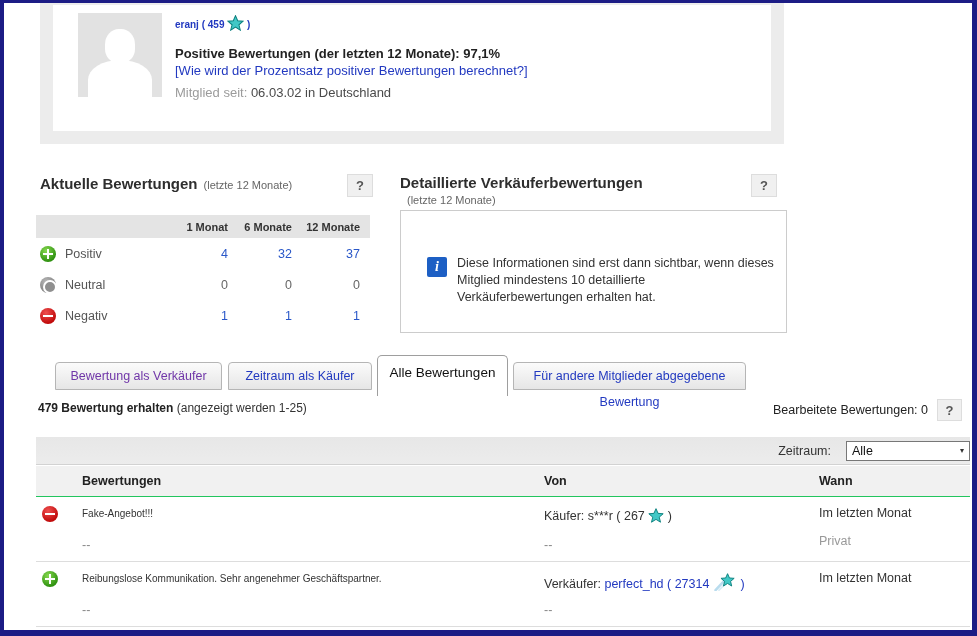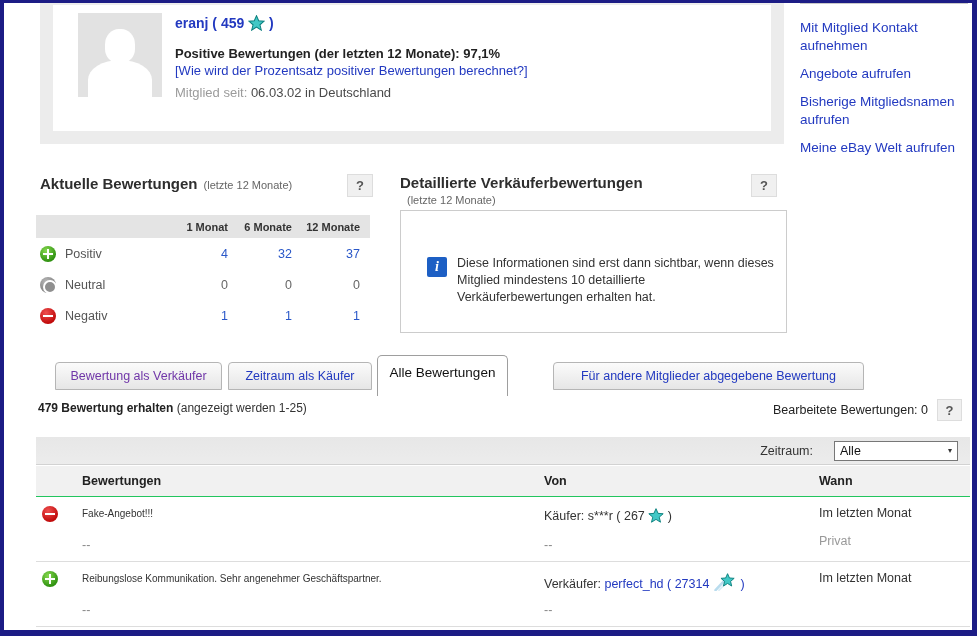--- a/index.html
+++ b/index.html
@@ -13,21 +13,21 @@
   .lnk { color:#2239c0; cursor:pointer; }
 
   
   .card {
     position:absolute; left:36px; top:0; width:744px; height:141px;
     background:#fff; border:solid #ececec; border-width:2px 13px 13px 13px;
   }
   .avatar { position:absolute; left:25px; top:8px; width:84px; height:84px; background:#e2e2e2; overflow:hidden; }
   .avatar .head { position:absolute; left:27px; top:16px; width:30px; height:34px; background:#fff; border-radius:46% 46% 42% 42%; }
   .avatar .body { position:absolute; left:10px; top:47px; width:64px; height:40px; background:#fff; border-radius:50% 50% 8% 8%; }
-  .user-line { position:absolute; left:122px; top:10px; font-size:14px; font-weight:bold; color:#2239c0; }
+  .user-line { position:absolute; left:122px; top:10px; font-size:10px; font-weight:bold; color:#2239c0; }
   .user-line .score { font-weight:bold; }
   .pos-line { position:absolute; left:122px; top:41px; font-size:13px; font-weight:bold; color:#222; }
   .pct-link { position:absolute; left:122px; top:58px; font-size:13px; }
   .member-line { position:absolute; left:122px; top:80px; font-size:13px; color:#9b9b9b; }
   .member-line .val { color:#4a4a4a; }
 
   
   .quick-links { position:absolute; left:796px; top:0; width:168px; border-top:1px solid #c9c9c9; padding-top:15px; }
   .quick-links a { display:block; font-size:13.5px; line-height:18px; margin-bottom:10px; color:#2239c0; }
 
@@ -68,37 +68,37 @@
             text-align:center; line-height:20px; }
   .info-text { position:absolute; left:56px; top:44px; width:320px; font-size:12.5px; color:#333; line-height:17px; }
 
   
   .tab {
     position:absolute; top:359px; height:28px; text-align:center; font-size:12.5px; line-height:26px;
     background:linear-gradient(#fbfbfb,#e6e6e6); border:1px solid #b5b5b5; border-radius:4px 4px 0 0; cursor:pointer;
   }
   .tab.t1 { left:51px; width:167px; color:#7036a8; }
   .tab.t2 { left:224px; width:144px; color:#2239c0; }
-  .tab.t4 { left:509px; width:311px; color:#2239c0;margin-left:40px; }
+  .tab.t4 { left:509px; width:233px; color:#2239c0; }
   .tab.active {
     left:373px; width:131px; top:352px; height:41px; background:#fff; color:#111;
     border:1px solid #9e9e9e; border-bottom:none; border-radius:5px 5px 0 0; font-size:13.5px; line-height:34px; z-index:3;
   }
 
   
   .received { position:absolute; left:34px; top:398px; font-size:12px; color:#222; }
   .received b { font-weight:bold; }
   .received .note { color:#333; font-weight:normal; }
   .edited { position:absolute; right:44px; top:400px; font-size:12.5px; color:#222; }
   .qbtn.q3 { right:10px; top:396px; width:25px; height:22px; }
 
   
   .filter-bar { position:absolute; left:32px; top:434px; width:934px; height:28px;
     background:linear-gradient(#e7e7e7,#ececec); border-bottom:1px solid #d2d2d2;
-    display:flex; justify-content:flex-end; align-items:center; gap:21px; padding-right:12px; }
+    display:flex; justify-content:flex-end; align-items:center; gap:15px; padding-right:0; }
   .filter-bar .flab { font-size:12.5px; color:#333; }
   .select { width:124px; height:20px; background:#fff; border:1px solid #777; font-size:12.5px; color:#111;
     display:flex; align-items:center; justify-content:space-between; padding:0 5px; cursor:pointer; }
   .select .arrow { font-size:8px; color:#333; }
 
   .thead { position:absolute; left:32px; top:463px; width:934px; height:31px; background:#f1f1f1; border-bottom:1px solid #22c55e; }
   .thead span { position:absolute; top:8px; font-size:12.5px; font-weight:bold; color:#222; }
   .th-b { left:46px; } .th-v { left:508px; } .th-w { left:783px; }
 
   .frow { position:absolute; left:32px; width:934px; height:65px; border-bottom:1px solid #ddd; background:#fff; }
@@ -129,26 +129,20 @@
       <span class="score">)</span>
     </div>
     <div class="pos-line">Positive Bewertungen (der letzten 12 Monate): 97,1%</div>
     <a class="pct-link lnk">[Wie wird der Prozentsatz positiver Bewertungen berechnet?]</a>
     <div class="member-line">
       <span>Mitglied seit:</span>
       <span class="val">06.03.02 in Deutschland</span>
     </div>
   </div>
 
-  <div class="quick-links">
-    <a>Mit Mitglied Kontakt aufnehmen</a>
-    <a>Angebote aufrufen</a>
-    <a>Bisherige Mitgliedsnamen aufrufen</a>
-    <a>Meine eBay Welt aufrufen</a>
-  </div>
 
   <div class="sec-title" style="left:36px; top:172px;">
     <span>Aktuelle Bewertungen</span><span class="sec-sub">(letzte 12 Monate)</span>
   </div>
   <div class="qbtn" style="left:343px; top:171px;">?</div>
 
   <div class="ratings">
     <div class="hdr">
       <div class="lab"></div>
       <div class="c">1 Monat</div>

